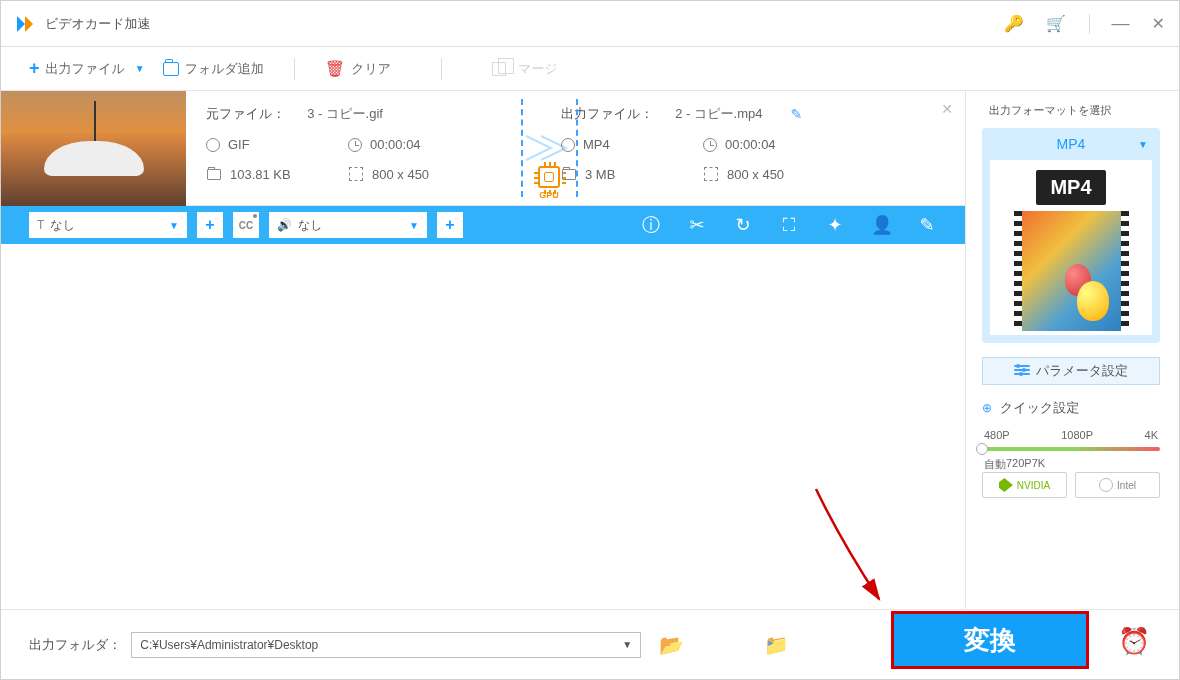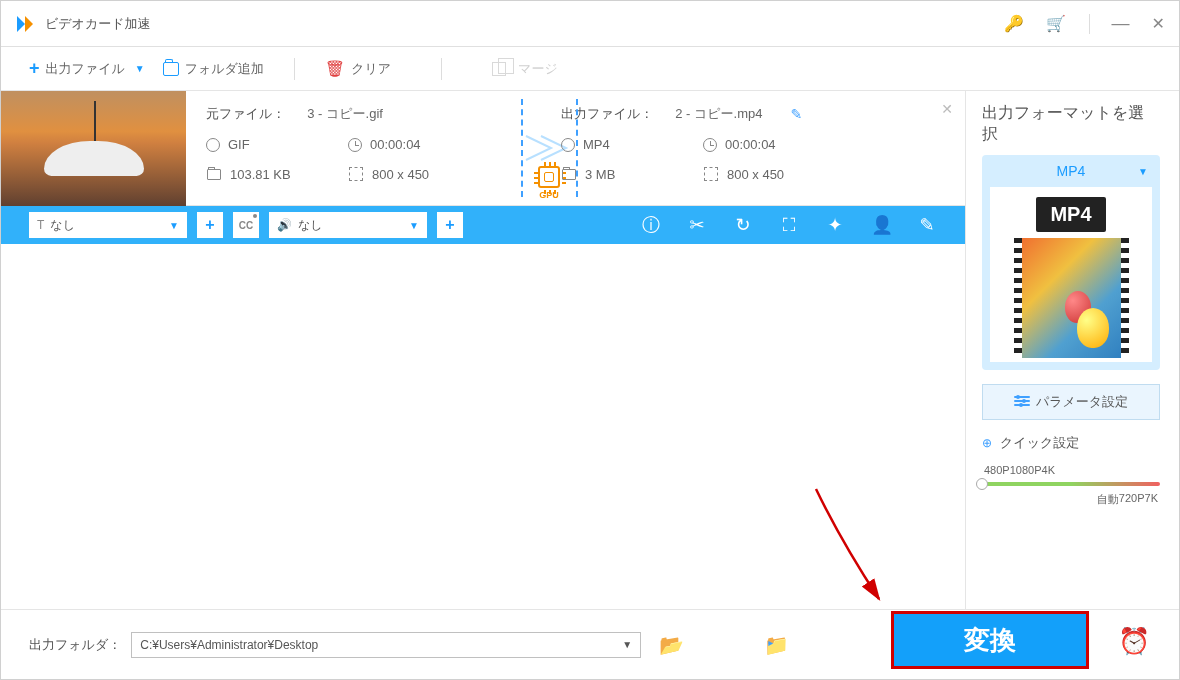--- a/index.html
+++ b/index.html
@@ -65,47 +65,47 @@
 .ab-select { background: #fff; height: 26px; display: flex; align-items: center; padding: 0 8px; font-size: 12px; color: #555; gap: 6px; min-width: 158px; justify-content: space-between; cursor: pointer; }
 .ab-select .sel-ic { color: #888; }
 .ab-drop { color: #1b9cff; font-size: 10px; }
 .ab-sq { width: 26px; height: 26px; background: #fff; display: flex; align-items: center; justify-content: center; cursor: pointer; color: #1b9cff; font-size: 16px; font-weight: bold; }
 .ab-sq.cc { font-size: 10px; color: #888; position: relative; }
 .ab-sq.cc::after { content: ''; position: absolute; right: 2px; top: 2px; width: 4px; height: 4px; border-radius: 50%; background: #888; }
 .ab-tools { margin-left: auto; display: flex; gap: 26px; align-items: center; }
 .ab-tool { color: #fff; font-size: 18px; cursor: pointer; width: 20px; text-align: center; }
 
 .side-panel { width: 210px; padding: 12px 16px; display: flex; flex-direction: column; }
-.side-title { color: #555; font-size: 16px; margin-bottom: 10px; }
+.side-title { color: #555; font-size: 11px; margin-bottom: 10px; margin-left: 7px; }
 .format-box { background: #d5eeff; border-radius: 4px; padding: 8px; position: relative; margin-bottom: 14px; }
 .format-head { display: flex; align-items: center; justify-content: center; color: #1b9cff; font-size: 14px; margin-bottom: 8px; position: relative; }
 .format-drop { position: absolute; right: 4px; color: #1b9cff; font-size: 10px; cursor: pointer; }
 .format-preview { background: #fff; height: 175px; display: flex; flex-direction: column; align-items: center; padding-top: 10px; }
 .mp4-badge { background: #222; color: #fff; padding: 6px 14px; font-size: 20px; font-weight: bold; border-radius: 2px; }
 .film-strip { width: 115px; height: 120px; margin-top: 6px; background: linear-gradient(135deg, #f07030, #f0c040, #50a0d0, #3080c0); position: relative; border-left: 8px solid #222; border-right: 8px solid #222; }
 .film-strip::before, .film-strip::after { content: ''; position: absolute; top: 0; bottom: 0; width: 8px; background-image: repeating-linear-gradient(180deg, #222 0, #222 5px, #fff 5px, #fff 10px); }
 .film-strip::before { left: -8px; }
 .film-strip::after { right: -8px; }
 .balloon { position: absolute; width: 32px; height: 40px; background: radial-gradient(circle at 30% 30%, #ff8, #fa0); border-radius: 50% 50% 46% 46%; right: 12px; bottom: 10px; }
 .balloon2 { position: absolute; width: 26px; height: 32px; background: radial-gradient(circle at 30% 30%, #f88, #c33); border-radius: 50% 50% 46% 46%; right: 30px; bottom: 35px; }
 
-.param-btn { border: 1px solid #c0dcf0; background: #eaf5fe; height: 36px; display: flex; align-items: center; justify-content: center; gap: 6px; color: #555; font-size: 13px; cursor: pointer; margin-bottom: 14px; }
+.param-btn { border: 1px solid #c0dcf0; background: #eaf5fe; height: 28px; display: flex; align-items: center; justify-content: center; gap: 6px; color: #555; font-size: 13px; cursor: pointer; margin-bottom: 14px; }
 .param-ic { width: 16px; height: 12px; display: inline-flex; flex-direction: column; gap: 2px; }
 .param-ic span { height: 2px; background: #3fa0ff; border-radius: 1px; position: relative; }
 .param-ic span::after { content: ''; position: absolute; width: 4px; height: 4px; border-radius: 50%; background: #3fa0ff; top: -1px; }
 .param-ic span:nth-child(1)::after { left: 2px; }
 .param-ic span:nth-child(2)::after { left: 8px; }
 .param-ic span:nth-child(3)::after { left: 5px; }
 
 .quick-head { display: flex; align-items: center; gap: 8px; color: #555; font-size: 13px; margin-bottom: 12px; }
 .quick-ic { color: #3fa0ff; font-size: 12px; }
-.res-labels { display: flex; justify-content: flex-start; font-size: 11px; color: #666; padding: 0 2px; }
+.res-labels { display: flex; justify-content: space-between; font-size: 11px; color: #666; padding: 0 2px; }
 .slider-track { height: 4px; background: linear-gradient(90deg, #8fd460 0%, #8fd460 50%, #f06060 100%); margin: 6px 0; position: relative; border-radius: 2px; }
 .slider-thumb { position: absolute; left: -6px; top: -4px; width: 12px; height: 12px; border: 1px solid #aaa; border-radius: 50%; background: #fff; }
-.res-labels2 { display: flex; justify-content: flex-end; font-size: 11px; color: #666; padding: 0 2px; margin-bottom: 0; }
+.res-labels2 { display: flex; justify-content: flex-start; font-size: 11px; color: #666; padding: 0 2px; margin-bottom: 0; }
 
 .gpu-btn { border: 1px solid #c0dcf0; background: #eaf5fe; height: 36px; display: flex; align-items: center; justify-content: center; gap: 10px; color: #555; font-size: 13px; cursor: pointer; margin-bottom: 10px; }
 .gpu-chip-sm { width: 16px; height: 16px; border: 1.5px solid #3fa0ff; border-radius: 2px; position: relative; }
 .gpu-chip-sm::after { content: ''; position: absolute; inset: 3px; border: 1px solid #3fa0ff; border-radius: 1px; }
 
 .vendors { display: flex; gap: 8px; }
 .vendor { flex: 1; border: 1px solid #d0d0d0; height: 26px; display: flex; align-items: center; justify-content: center; gap: 4px; font-size: 10px; color: #888; border-radius: 2px; }
 .nv-logo { width: 14px; height: 14px; background: #76b900; clip-path: polygon(40% 0, 100% 50%, 40% 100%, 0 70%, 0 30%); }
 .intel-logo { width: 14px; height: 14px; border: 1.5px solid #bbb; border-radius: 50%; }
 
@@ -313,20 +313,30 @@
       <span>4K</span>
     </div>
     <div class="slider-track">
         <div class="slider-thumb"></div>
       </div>
     <div class="res-labels2">
       <span>自動</span>
       <span>720P</span>
       <span>7K</span>
     </div>
+    <div class="vendors">
+      <div class="vendor">
+          <span class="nv-logo"></span>
+          <span style="color:#76b900">NVIDIA</span>
+        </div>
+      <div class="vendor">
+          <span class="intel-logo"></span>
+          <span>Intel</span>
+        </div>
+    </div>
   </div>
 </div>
 
 <div class="bottom-bar">
   <span class="out-label">出力フォルダ：</span>
   <div class="out-path">
     <span>C:¥Users¥Administrator¥Desktop</span>
     <span style="font-size:10px;color:#555">▼</span>
   </div>
   <span class="folder-btn">📂</span>

